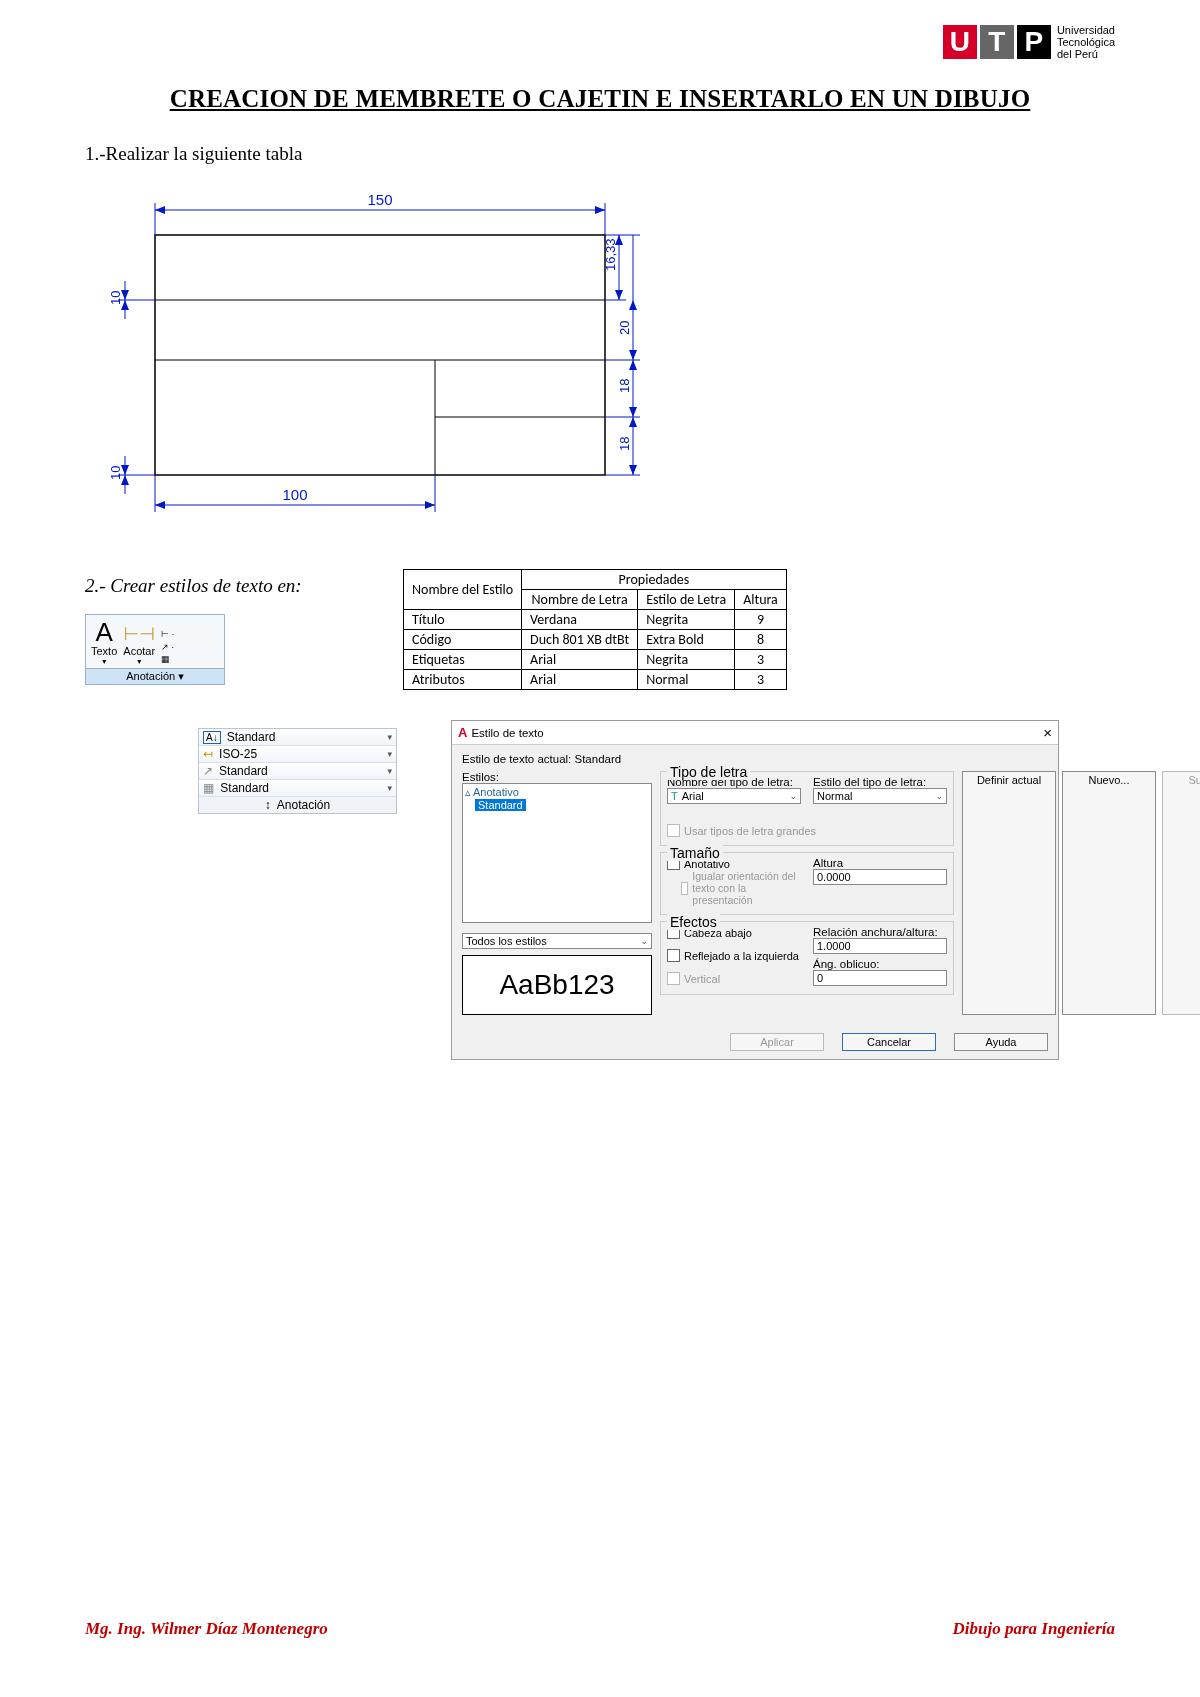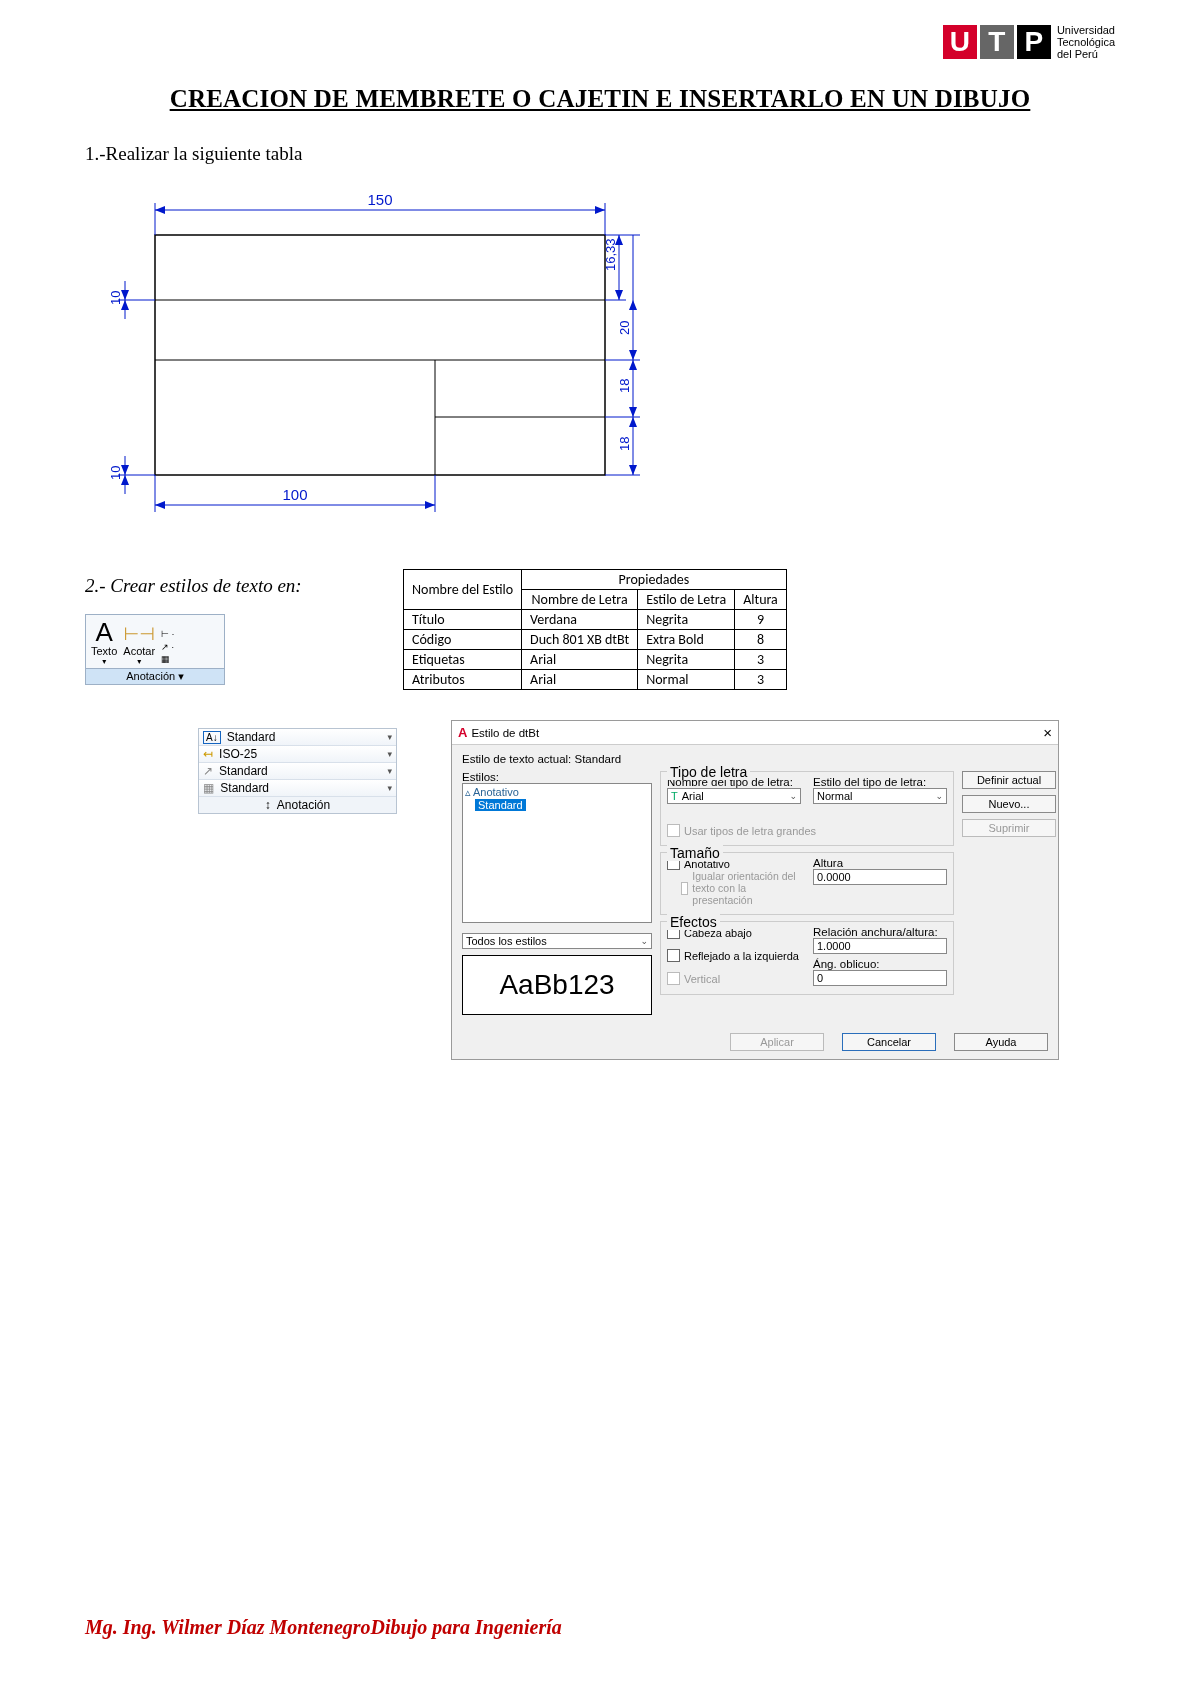--- a/index.html
+++ b/index.html
@@ -50,29 +50,29 @@
   .list-box .sel{background:#0078d7;color:#fff;display:inline-block;padding:0 3px;margin-left:10px;}
   .combo,.txt{background:#fff;border:1px solid #888;padding:1px 3px;font-size:11px;display:flex;align-items:center;gap:4px;}
   .combo .car{margin-left:auto;font-size:9px;color:#555;}
   .grp{border:1px solid #ccc;padding:4px 6px 8px 6px;margin-bottom:6px;position:relative;}
   .grp-title{position:absolute;top:-8px;left:6px;background:#f0f0f0;padding:0 3px;font-size:14px;}
   .row2{display:flex;gap:12px;}
   .col50{flex:1;}
   .btn{background:#f6f6f6;border:1px solid #8a8a8a;padding:2px 8px;font-size:11px;min-width:76px;text-align:center;}
   .btn.dis{color:#999;border-color:#bbb;}
   .btn.def{border:1.5px solid #2a6ebb;}
-  .right-btns{display:flex;flex-direction:column;gap:6px;width:86px;}
+  .right-btns{display:flex;flex-direction:row;gap:6px;width:86px;}
   .cb{display:flex;align-items:center;gap:4px;font-size:11px;}
   .cb .box{width:11px;height:11px;border:1px solid #666;background:#fff;}
   .cb.dis{color:#999;}
   .cb.dis .box{border-color:#bbb;}
   .preview-box{background:#fff;border:1.5px solid #000;height:58px;display:flex;align-items:center;justify-content:center;font-family:Arial;font-size:28px;margin-top:6px;}
   .dlg-foot{display:flex;justify-content:flex-end;gap:18px;padding:8px 10px;background:#f0f0f0;}
 
-  .footer { position:absolute; bottom:58px; left:85px; right:85px; display:flex; font-family:"Times New Roman",serif; font-style:italic; font-weight:bold; color:#c00000; font-size:20px;}
+  .footer { position:absolute; bottom:58px; left:85px; right:85px; display:flex; justify-content:space-between; font-family:"Times New Roman",serif; font-style:italic; font-weight:bold; color:#c00000; font-size:17px;}
 
   .row-flex{display:flex;gap:18px;align-items:flex-start;}
 </style>
 </head>
 <body>
 
 <div class="page">
   <div class="logo-wrap">
     <div class="logo-box">
       <div class="lb">U</div>
@@ -237,21 +237,21 @@
           <span>↕</span>
           <span>Anotación</span>
         </div>
     </div>
 
     <div style="width:18px;"></div>
 
     <div class="dlg">
       <div class="dlg-titlebar">
         <span class="a">A</span>
-        <span>Estilo de dtBt</span>
+        <span>Estilo de texto</span>
         <span class="dlg-close">×</span>
       </div>
       <div class="dlg-body">
         <div class="dlg-label">Estilo de texto actual:  Standard</div>
         <div class="dlg-cols">
           <div class="left-col">
             <div>Estilos:</div>
             <div class="list-box">
               <div class="li1">▵ Anotativo</div>
               <div><span class="sel">Standard</span></div>

